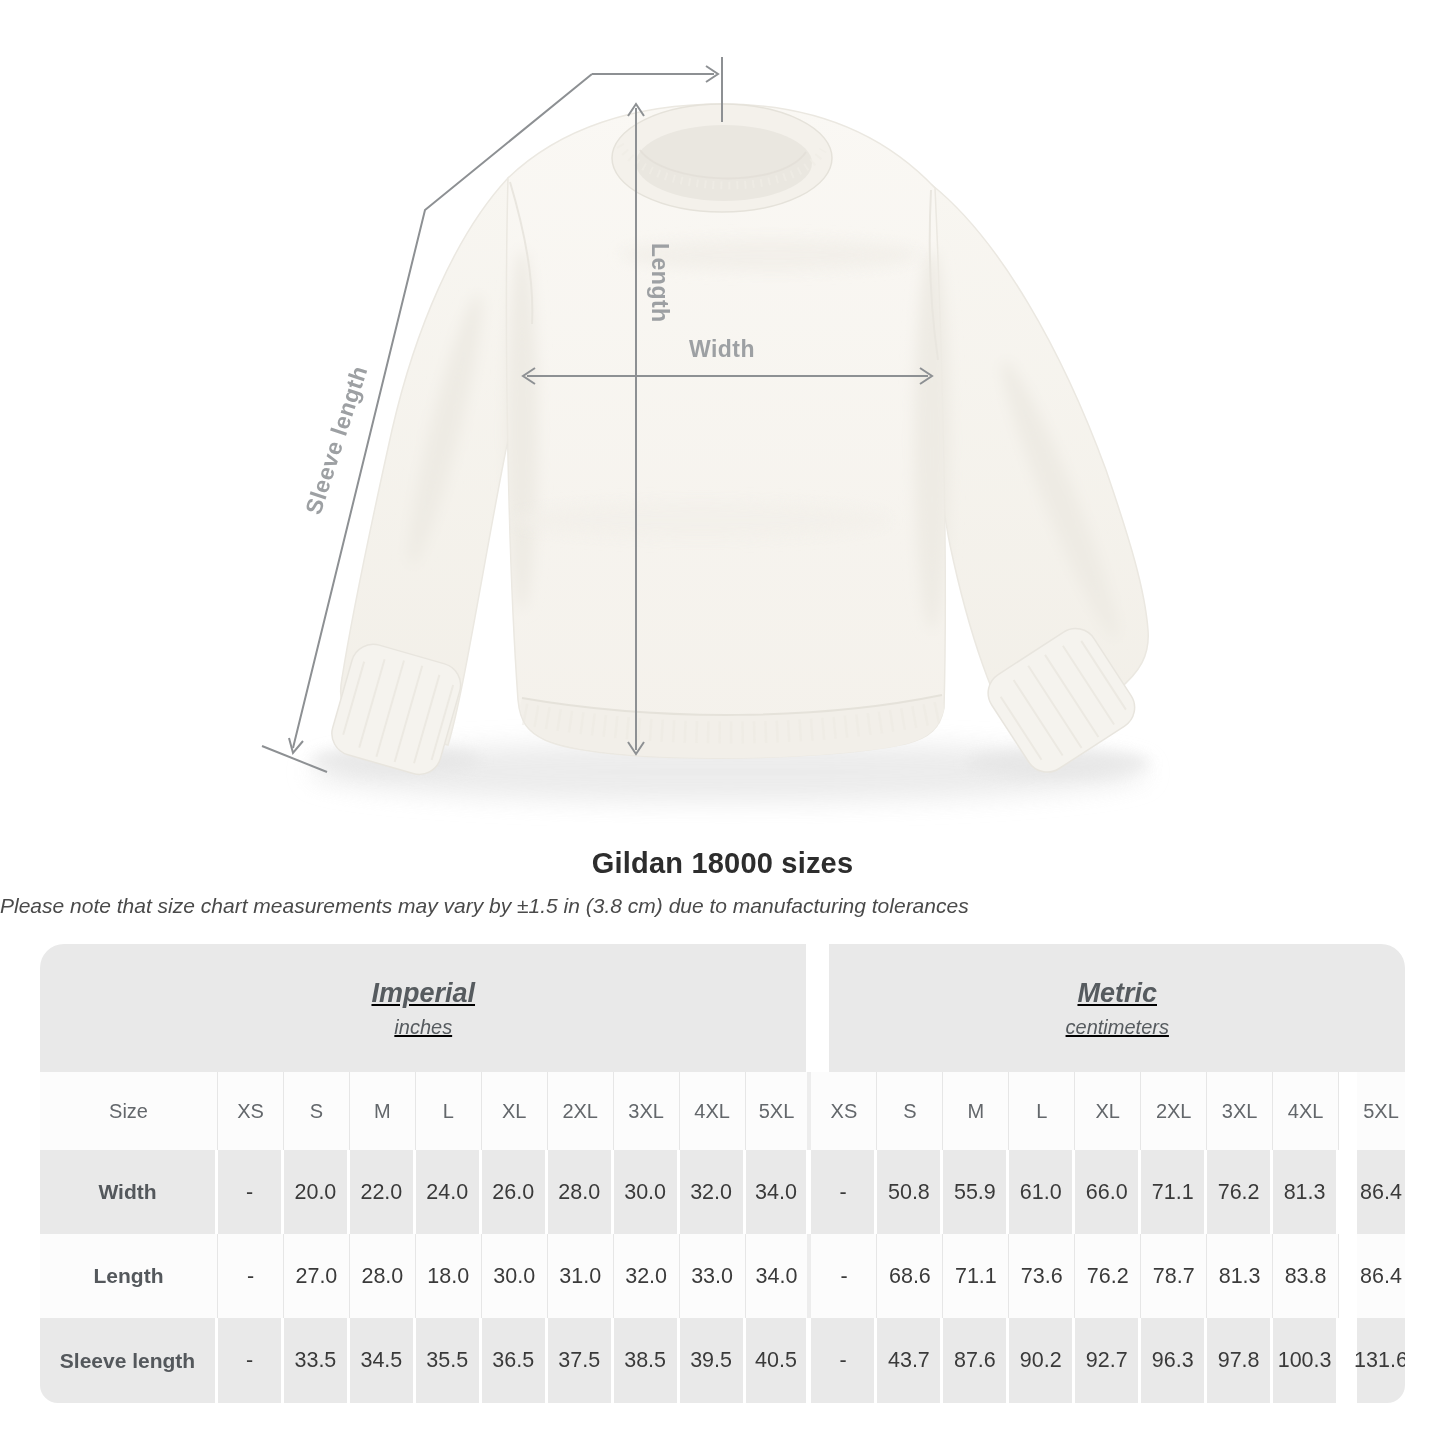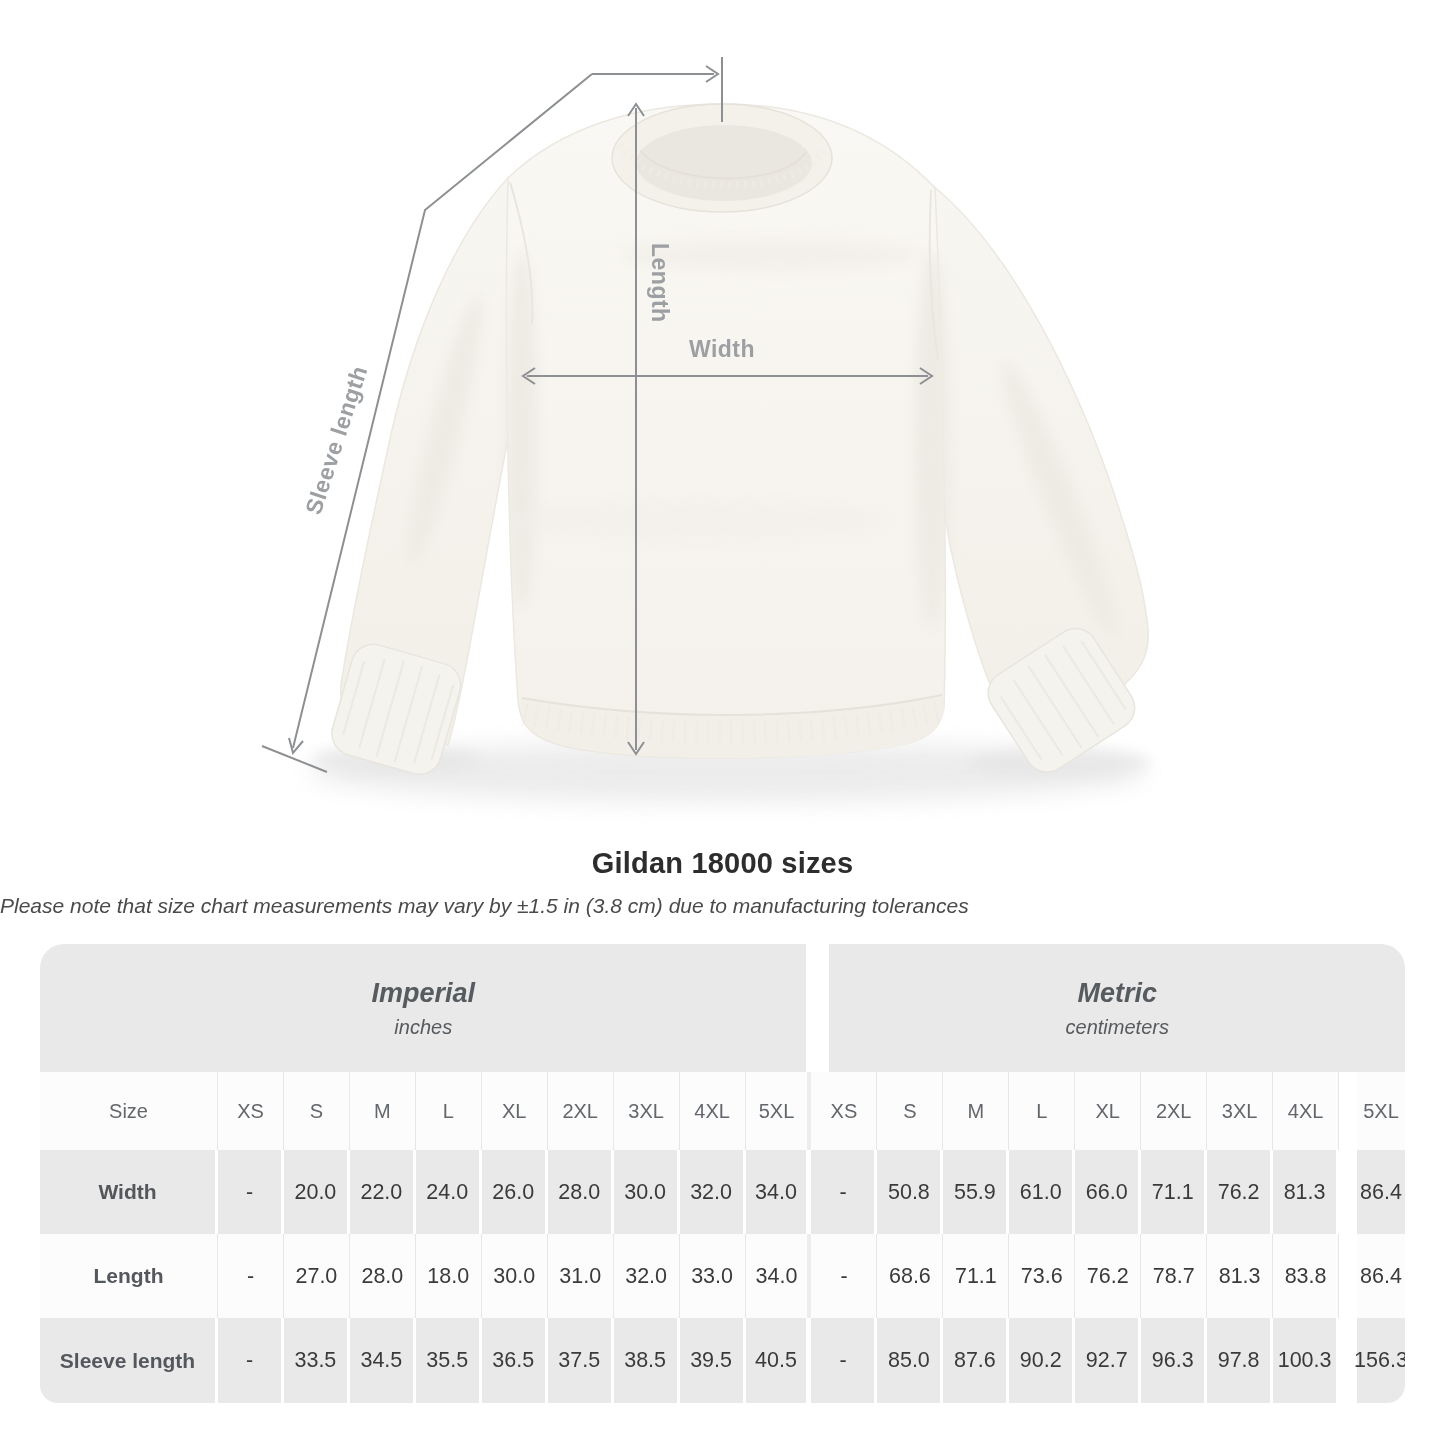--- a/index.html
+++ b/index.html
@@ -24,21 +24,21 @@
     display:grid;grid-template-columns:178px repeat(18,1fr);
     grid-template-rows:128px 78px 84px 84px 85px;
     border-radius:24px 24px 18px 18px;overflow:hidden;
   }
   .cell{display:flex;align-items:center;justify-content:center;min-width:0;}
   .bg-g{background:#e9e9e9;border-right:3px solid #ffffff;}
   .bg-w{background:#fcfcfc;border-right:1px solid #e6e6e6;}
   .cell.grp-end.bg-g{border-right-width:5px;}
   .cell.grp-end.bg-w{border-right:4px solid #ededed;}
   .cell.last{border-right:none;margin-left:18px;}
-  .grp{flex-direction:column;gap:7px;}
+  .grp{flex-direction:column;gap:7px;text-decoration:underline;}
   .grp-name{font-size:27px;font-weight:bold;font-style:italic;color:#565b5f;}
   .grp-unit{font-size:20px;font-style:italic;color:#565b5f;}
   .hdr{font-size:20px;font-weight:normal;color:#63676b;}
   .rowlbl{font-size:21px;font-weight:bold;color:#54585c;}
   .val{font-size:21.5px;color:#3a3a3a;}
 </style>
 </head>
 <body>
 
 <div id="stage">
@@ -208,22 +208,22 @@
       <div class="cell bg-g val">-</div>
       <div class="cell bg-g val">33.5</div>
       <div class="cell bg-g val">34.5</div>
       <div class="cell bg-g val">35.5</div>
       <div class="cell bg-g val">36.5</div>
       <div class="cell bg-g val">37.5</div>
       <div class="cell bg-g val">38.5</div>
       <div class="cell bg-g val">39.5</div>
       <div class="cell bg-g val grp-end">40.5</div>
       <div class="cell bg-g val">-</div>
-      <div class="cell bg-g val">85.0</div>
+      <div class="cell bg-g val">43.7</div>
       <div class="cell bg-g val">87.6</div>
       <div class="cell bg-g val">90.2</div>
       <div class="cell bg-g val">92.7</div>
       <div class="cell bg-g val">96.3</div>
       <div class="cell bg-g val">97.8</div>
       <div class="cell bg-g val">100.3</div>
-      <div class="cell bg-g val last">156.3</div>
+      <div class="cell bg-g val last">131.6</div>
     </div>
 </div>
 
 </body></html>

